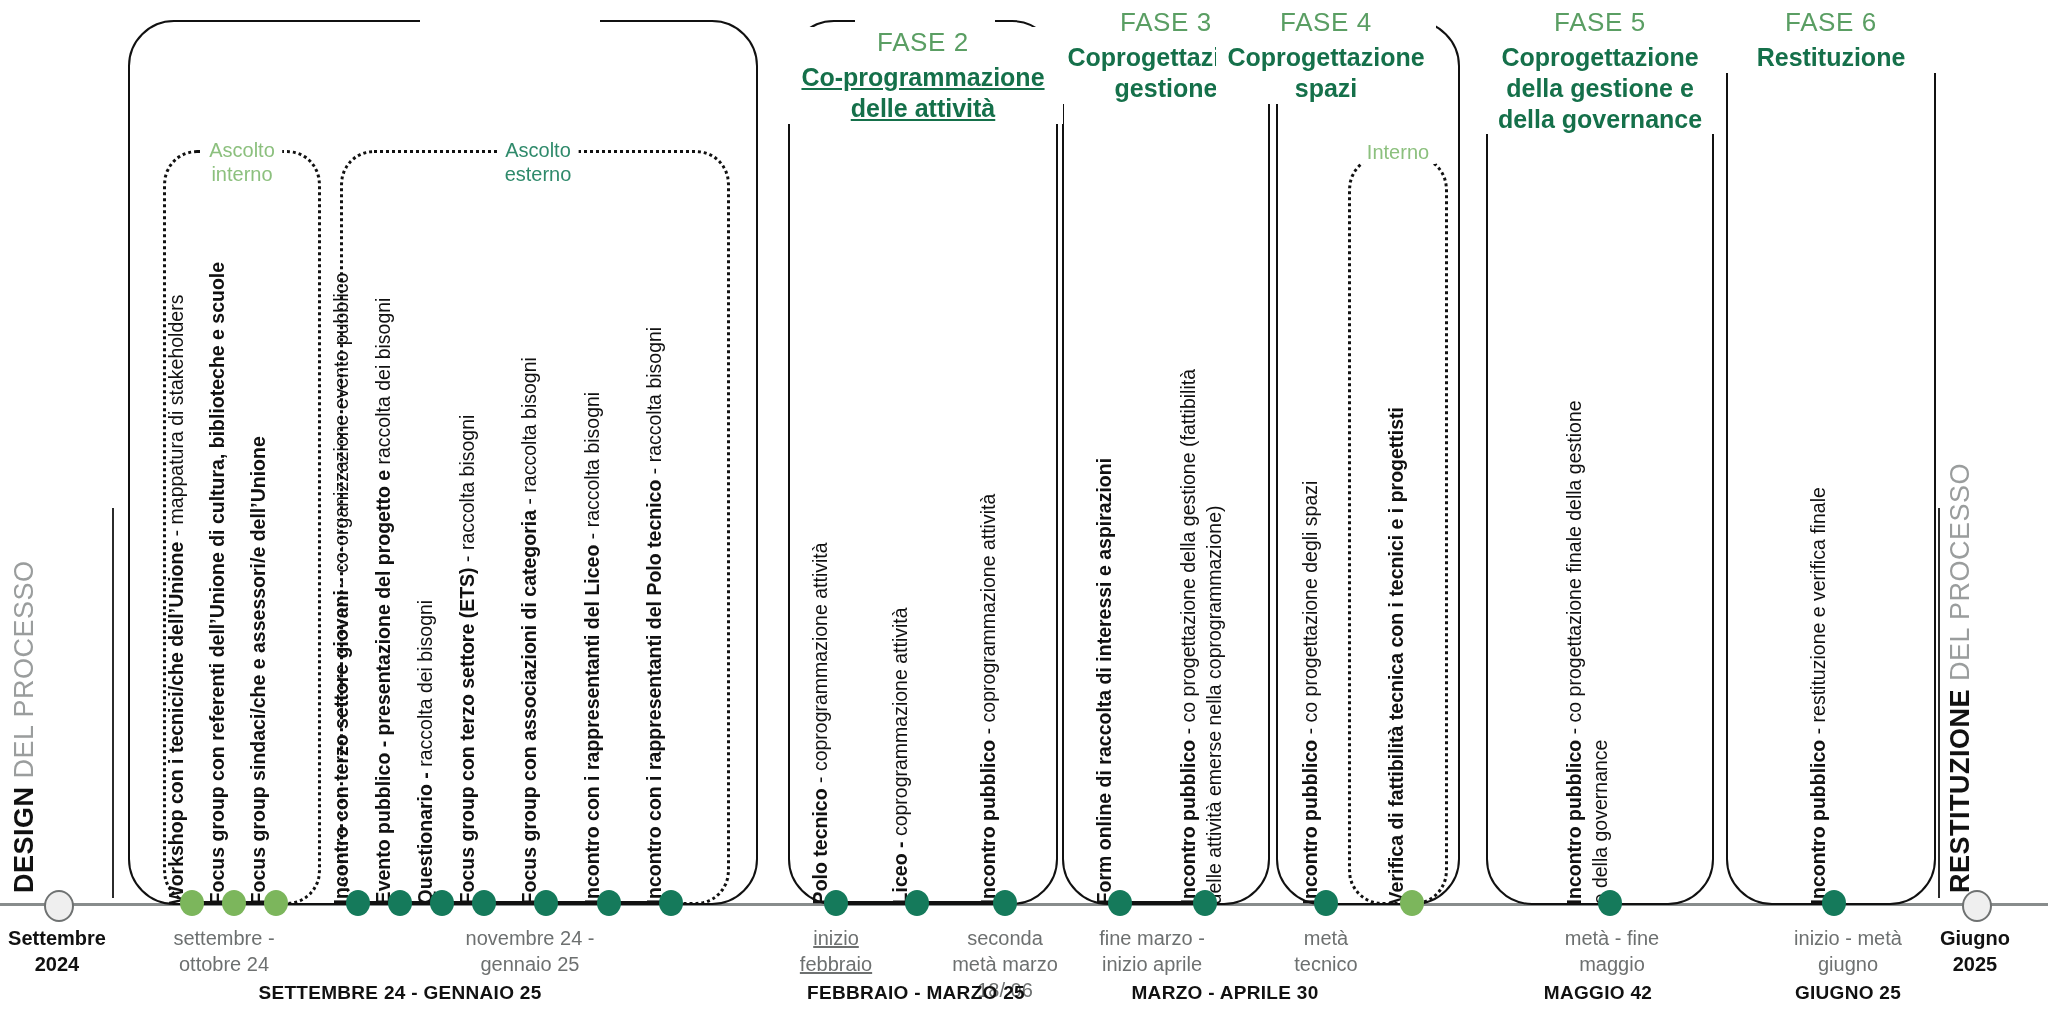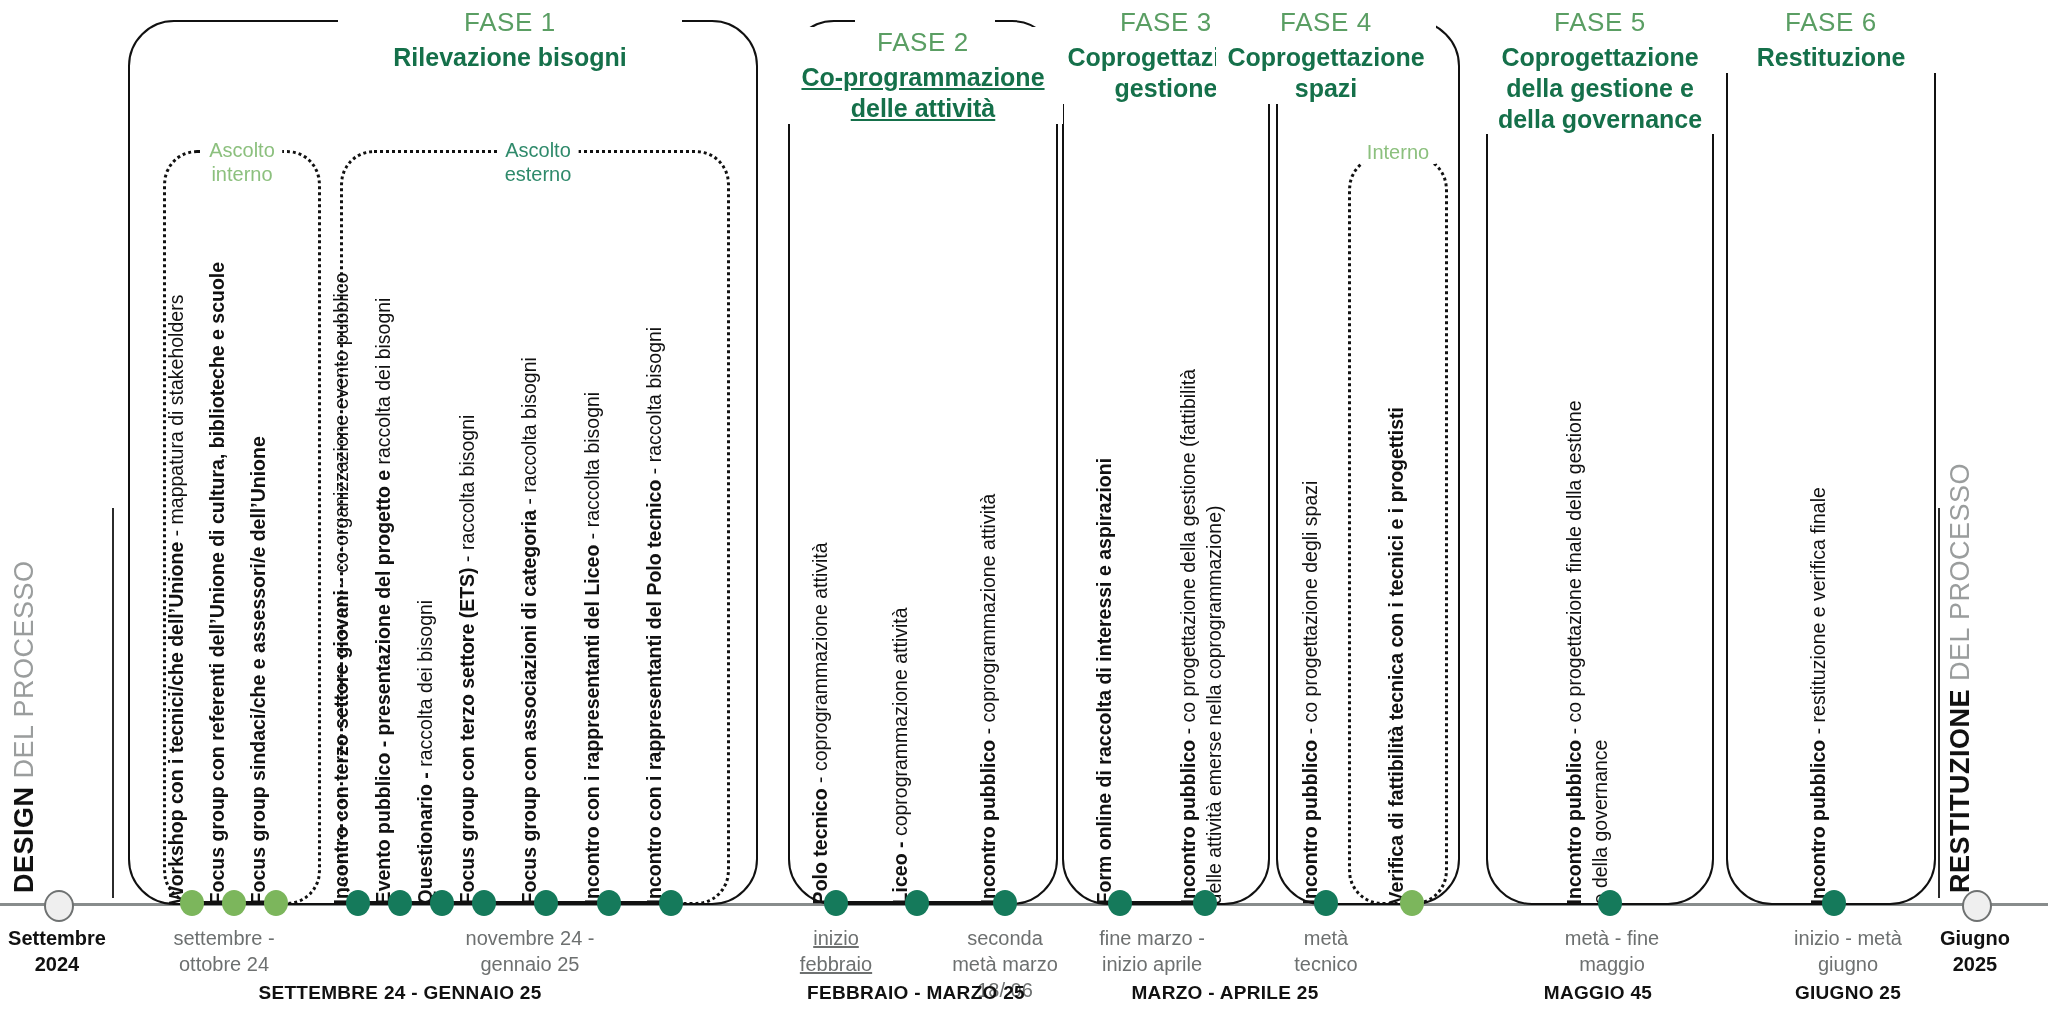--- a/index.html
+++ b/index.html
@@ -130,24 +130,20 @@
   <div class="divider" style="left:112px;top:508px;height:390px;"></div>
 
   <div class="sidelabel" style="left:1976px;top:862px;">
     <b>RESTITUZIONE</b>
     <i>DEL PROCESSO</i>
   </div>
   <div class="divider" style="left:1938px;top:508px;height:390px;"></div>
 
   <div class="phase" style="left:128px;top:20px;width:630px;height:885px;"></div>
   <div class="phase-cap" style="left:420px;top:12px;width:180px;height:18px;"></div>
-  <div class="phase-head" style="left:338px;top:7px;width:344px;">
-    <div class="phase-num">FASE 1</div>
-    <div class="phase-title">Rilevazione bisogni</div>
-  </div>
 
   <div class="dotgroup" style="left:163px;top:150px;width:158px;height:755px;"></div>
   <div class="dotgroup-label lbl-interno" style="left:242px;top:138px;transform:translateX(-50%);">
     <span>Ascolto</span><br>
     <span>interno</span>
   </div>
   <div class="phase-cap" style="left:205px;top:144px;width:76px;height:14px;"></div>
 
   <div class="dotgroup" style="left:340px;top:150px;width:390px;height:755px;"></div>
   <div class="dotgroup-label lbl-esterno" style="left:538px;top:138px;transform:translateX(-50%);">
@@ -351,17 +347,17 @@
     <span>Settembre</span><br>
     <span>2024</span>
   </div>
   <div class="endcap" style="left:1975px;">
     <span>Giugno</span><br>
     <span>2025</span>
   </div>
 
   <div class="periodcap" style="left:400px;">SETTEMBRE 24 - GENNAIO 25</div>
   <div class="periodcap" style="left:916px;">FEBBRAIO - MARZO 25</div>
-  <div class="periodcap" style="left:1225px;">MARZO - APRILE 25</div>
-  <div class="periodcap" style="left:1598px;">MAGGIO 45</div>
+  <div class="periodcap" style="left:1225px;">MARZO - APRILE 30</div>
+  <div class="periodcap" style="left:1598px;">MAGGIO 42</div>
   <div class="periodcap" style="left:1848px;">GIUGNO 25</div>
 
 </div>
 
 </body></html>

